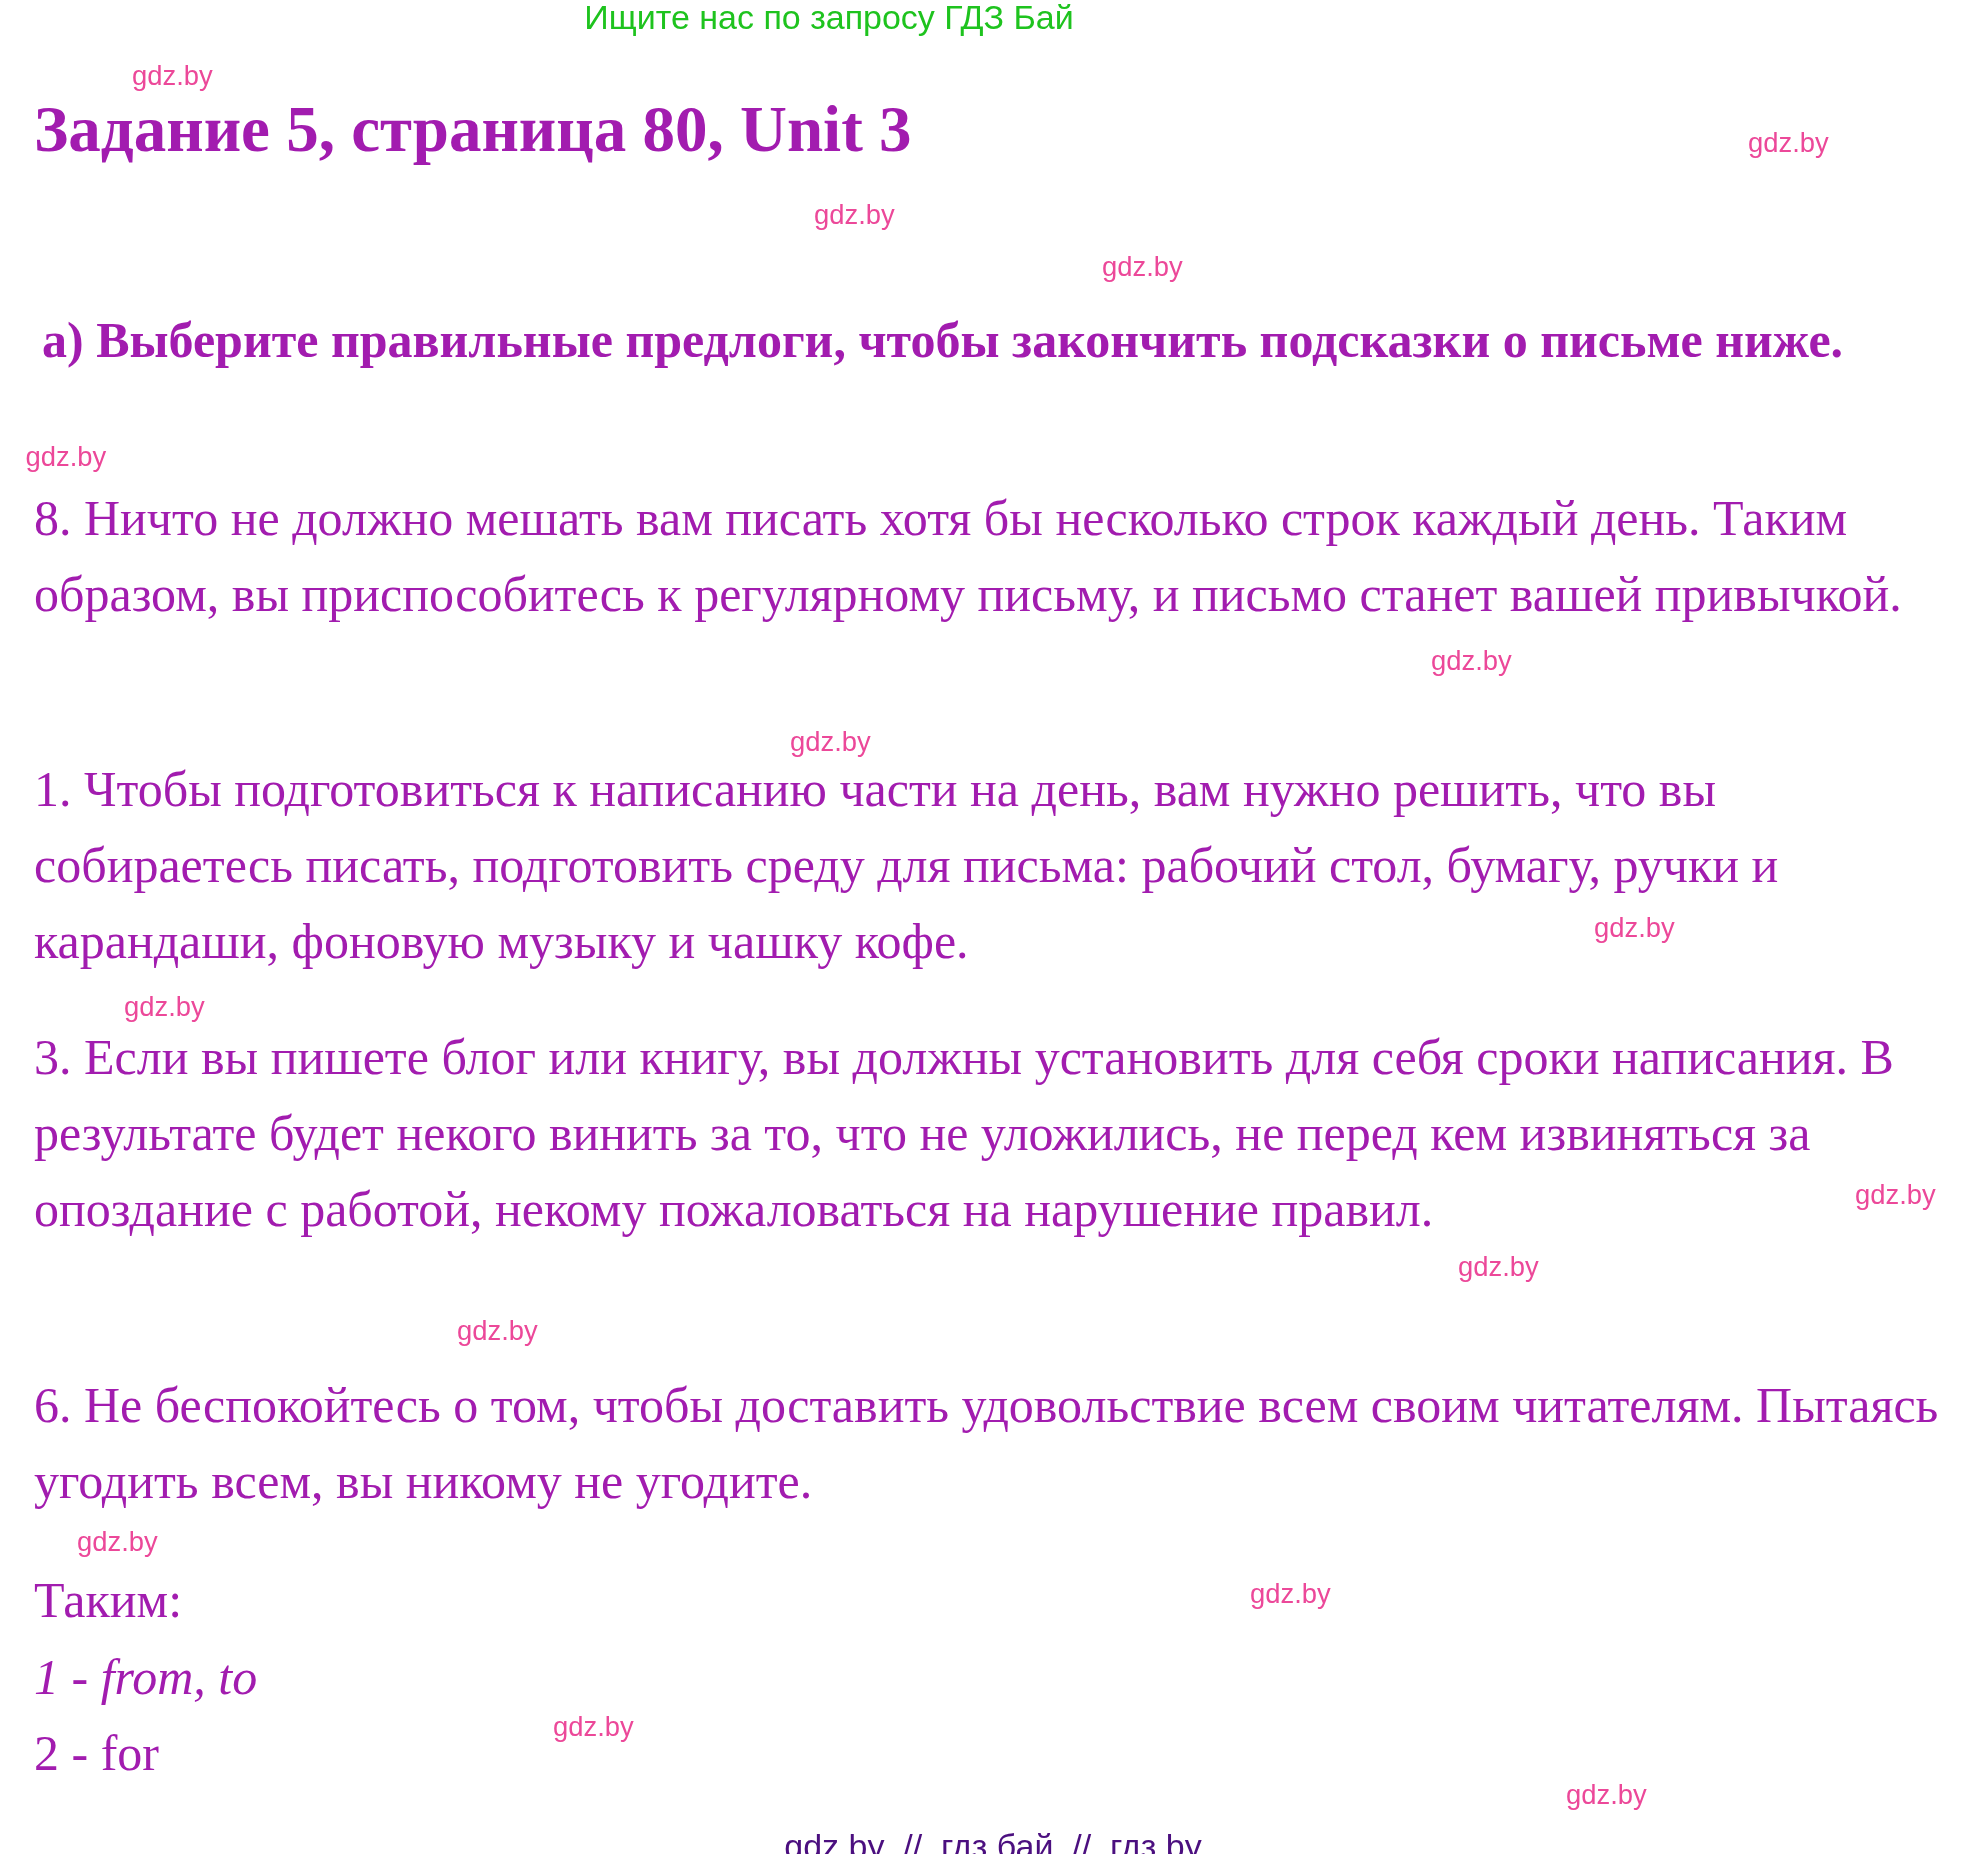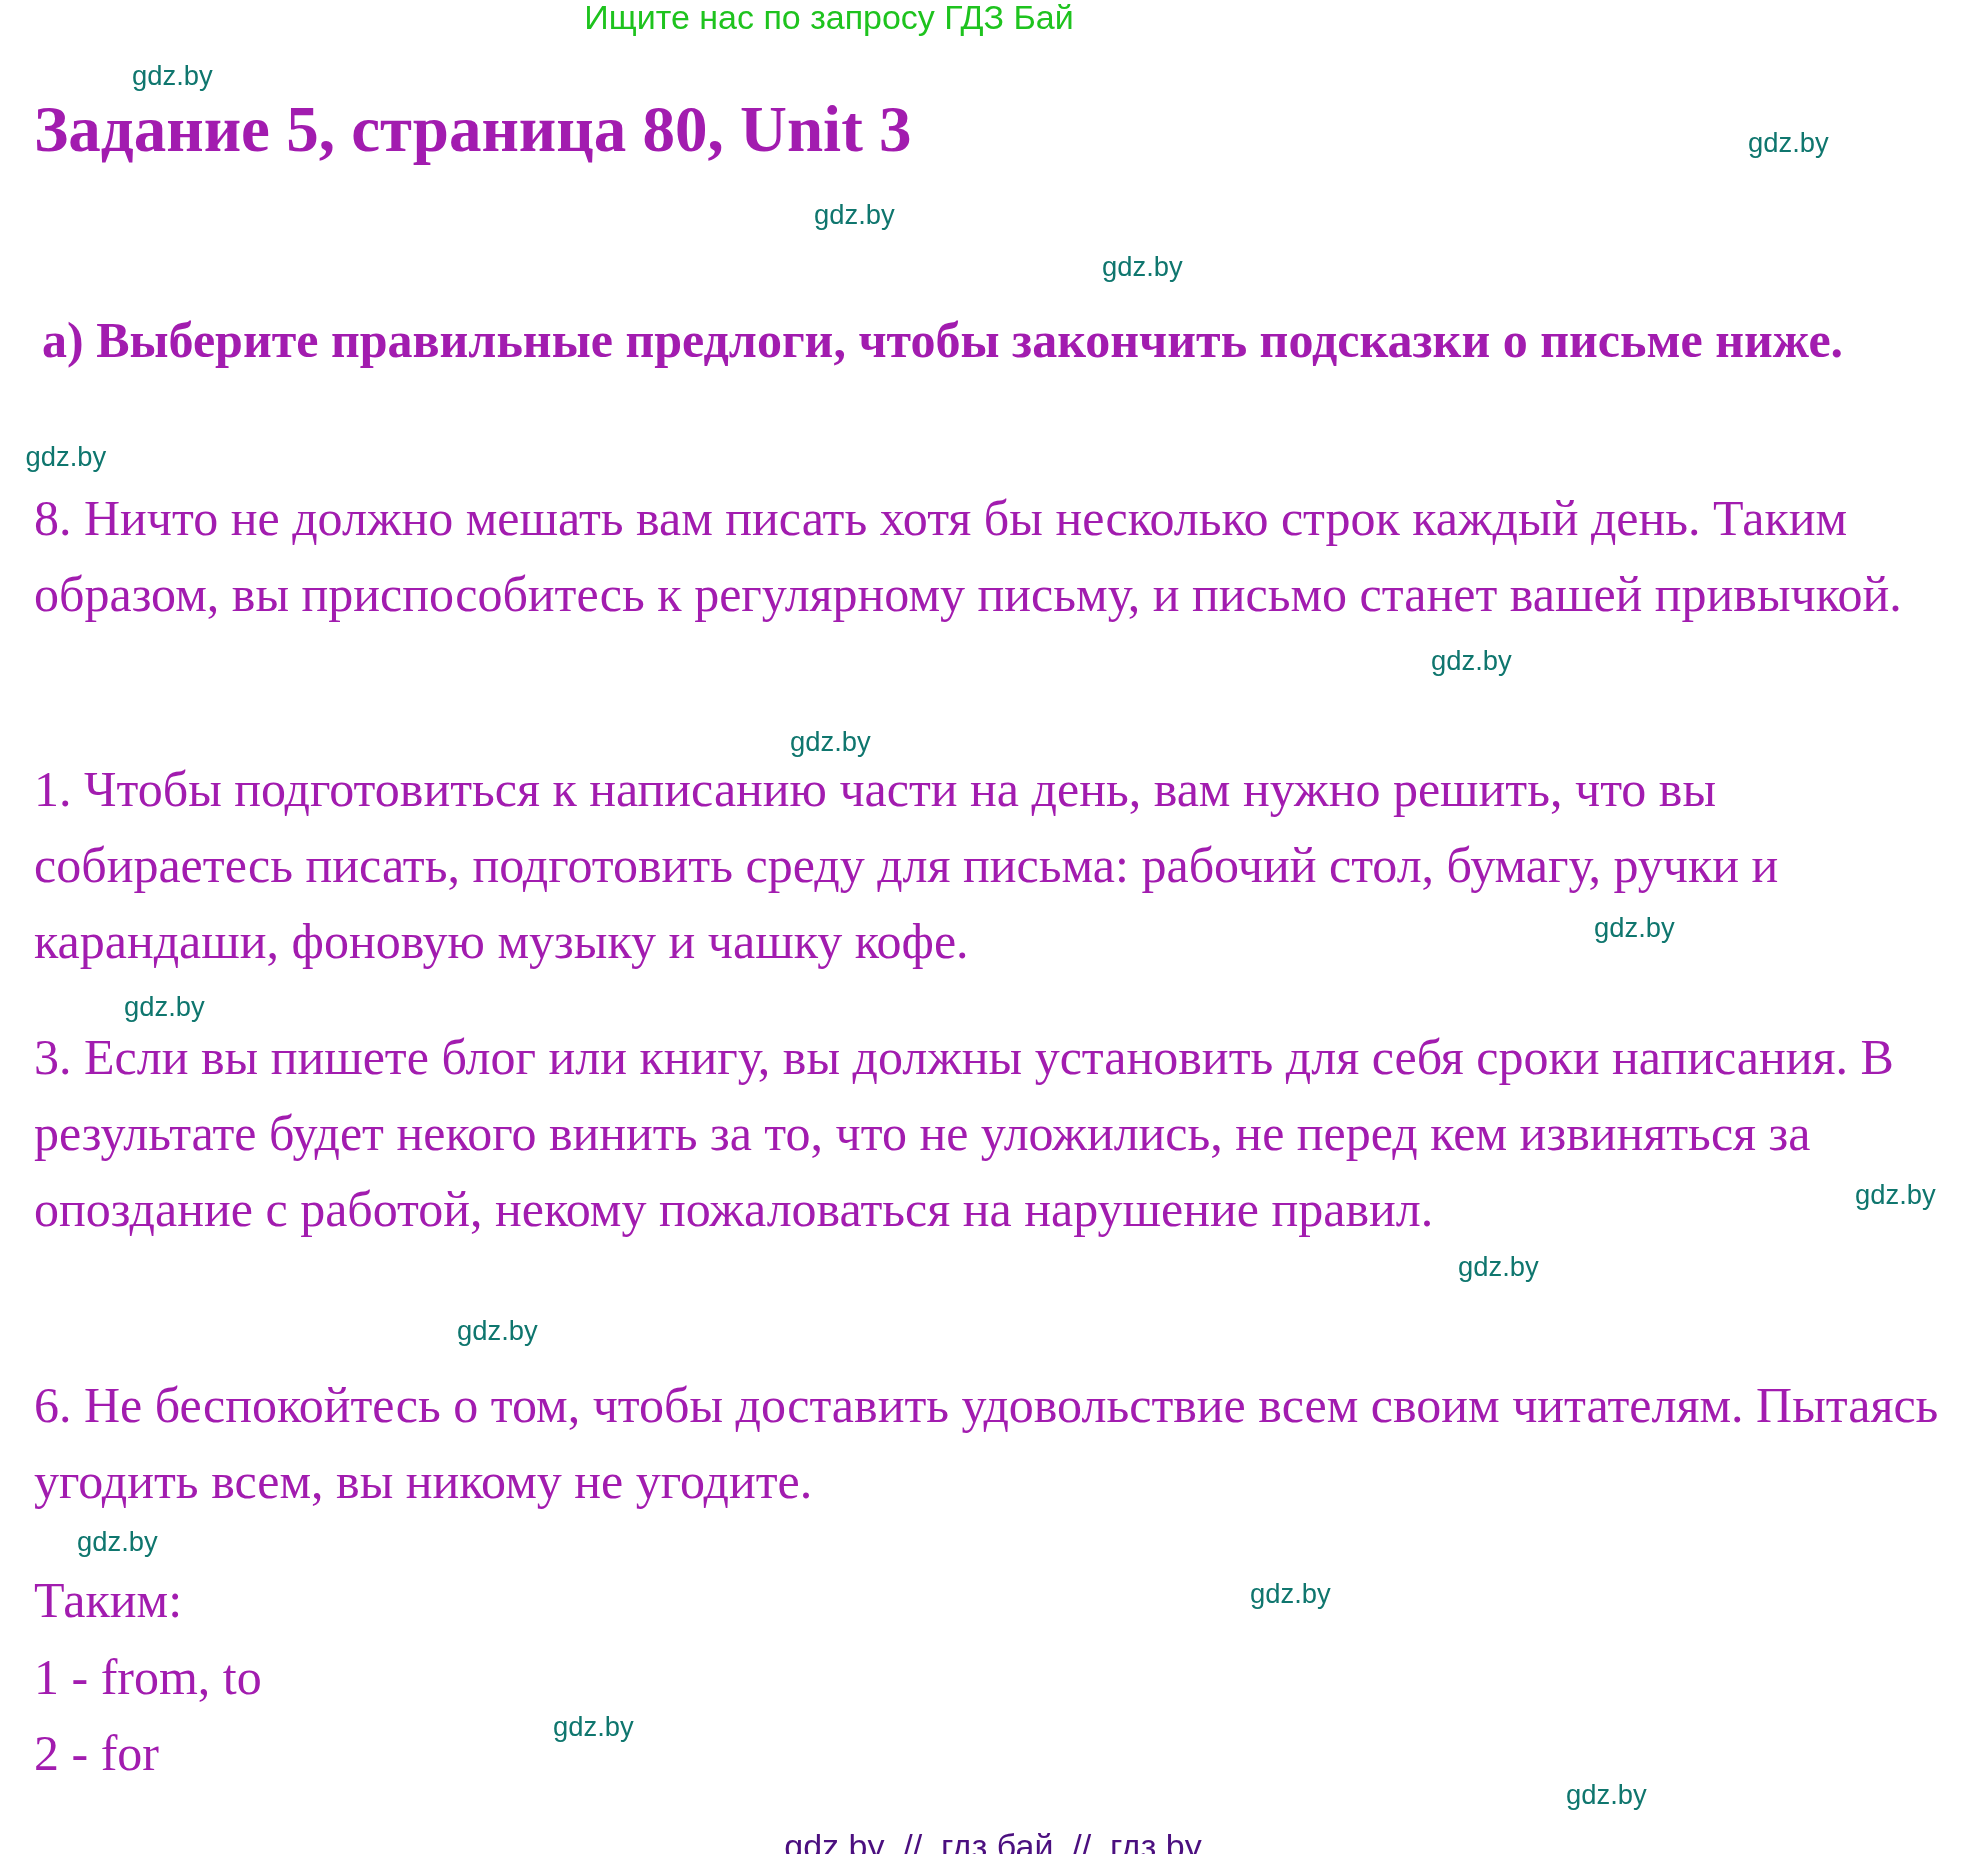--- a/index.html
+++ b/index.html
@@ -3,41 +3,41 @@
 <meta charset="utf-8">
 <style>
   html, body { margin:0; padding:0; background:#ffffff; }
   body { width:1986px; height:1854px; position:relative; overflow:hidden; }
   .serif { font-family: "Liberation Serif", "DejaVu Serif", serif; color:#a21caf; }
   .sans { font-family: "Liberation Sans", "DejaVu Sans", sans-serif; }
   .banner { position:absolute; top:0; left:0; width:1658px; text-align:center; font-size:34px; color:#1ec31e; line-height:35px; }
   .title { position:absolute; left:34px; top:90px; font-size:65px; font-weight:bold; line-height:78px; margin:0; }
   .instr { position:absolute; left:34px; top:294px; width:1936px; font-size:50px; font-weight:bold; line-height:76px; margin:8px; }
   .para { position:absolute; left:34px; width:1936px; font-size:50px; line-height:76px; margin:0; }
-  .wm { position:absolute; font-size:27.4px; color:#0f766e; line-height:29px; }
+  .wm { position:absolute; font-size:27.4px; color:#ec4899; line-height:29px; }
   .footer { position:absolute; top:1829px; left:0; width:1986px; text-align:center; font-size:34px; color:#4b0f7f; line-height:35px; white-space:pre; }
   .answers-label { position:absolute; left:34px; top:1562px; font-size:50px; line-height:76px; }
   .answer { position:absolute; left:34px; font-size:50px; line-height:76px; }
 </style>
 </head>
 <body>
 
 <div class="banner sans">Ищите нас по запросу ГДЗ Бай</div>
 
 <h1 class="title serif">Задание 5, страница 80, Unit 3</h1>
 
 <p class="instr serif">а) Выберите правильные предлоги, чтобы закончить подсказки о письме ниже.</p>
 
 <p class="para serif" style="top:480px;">8. Ничто не должно мешать вам писать хотя бы несколько строк каждый день. Таким образом, вы приспособитесь к регулярному письму, и письмо станет вашей привычкой.</p>
 <p class="para serif" style="top:751px;">1. Чтобы подготовиться к написанию части на день, вам нужно решить, что вы собираетесь писать, подготовить среду для письма: рабочий стол, бумагу, ручки и карандаши, фоновую музыку и чашку кофе.</p>
 <p class="para serif" style="top:1019px;">3. Если вы пишете блог или книгу, вы должны установить для себя сроки написания. В результате будет некого винить за то, что не уложились, не перед кем извиняться за опоздание с работой, некому пожаловаться на нарушение правил.</p>
 <p class="para serif" style="top:1367px;">6. Не беспокойтесь о том, чтобы доставить удовольствие всем своим читателям. Пытаясь угодить всем, вы никому не угодите.</p>
 
 <div class="answers-label serif">Таким:</div>
-<div class="answer serif" style="top:1639px;">1 - from, to</div>
+<div class="answer serif" style="top:1639px;font-style:italic;">1 - from, to</div>
 <div class="answer serif" style="top:1715px;">2 - for</div>
 
 <div class="wm sans" style="left:132px;top:61px;">gdz.by</div>
 <div class="wm sans" style="left:1748px;top:128px;">gdz.by</div>
 <div class="wm sans" style="left:814px;top:200px;">gdz.by</div>
 <div class="wm sans" style="left:1102px;top:252px;">gdz.by</div>
 <div class="wm sans" style="left:25.5px;top:442px;">gdz.by</div>
 <div class="wm sans" style="left:1431px;top:646px;">gdz.by</div>
 <div class="wm sans" style="left:790px;top:727px;">gdz.by</div>
 <div class="wm sans" style="left:1594px;top:913px;">gdz.by</div>

